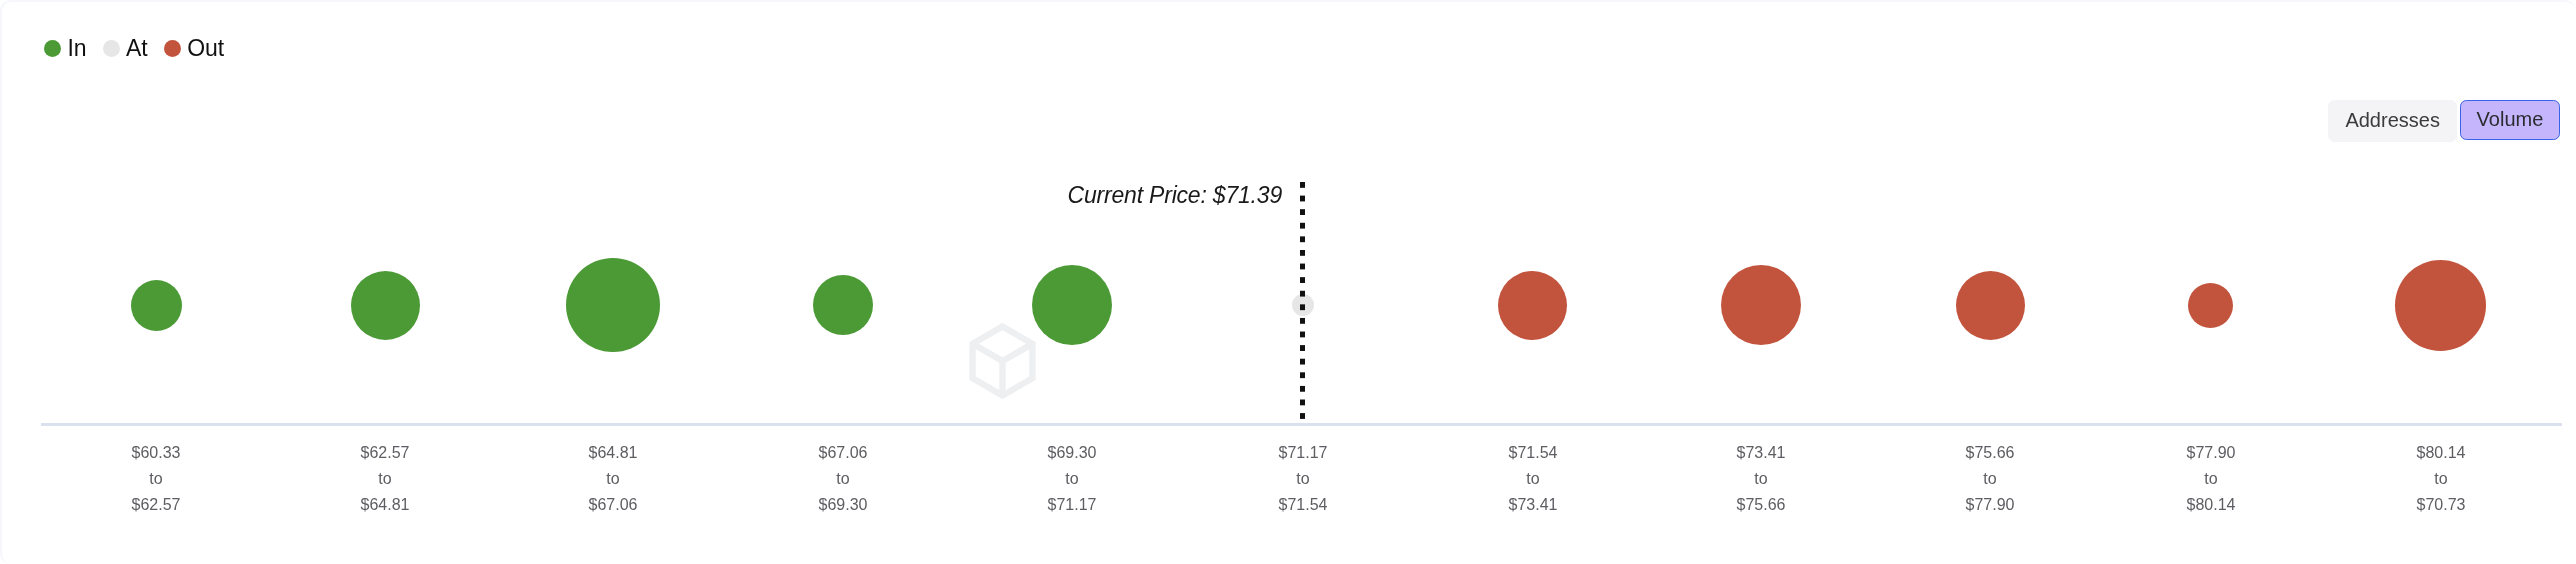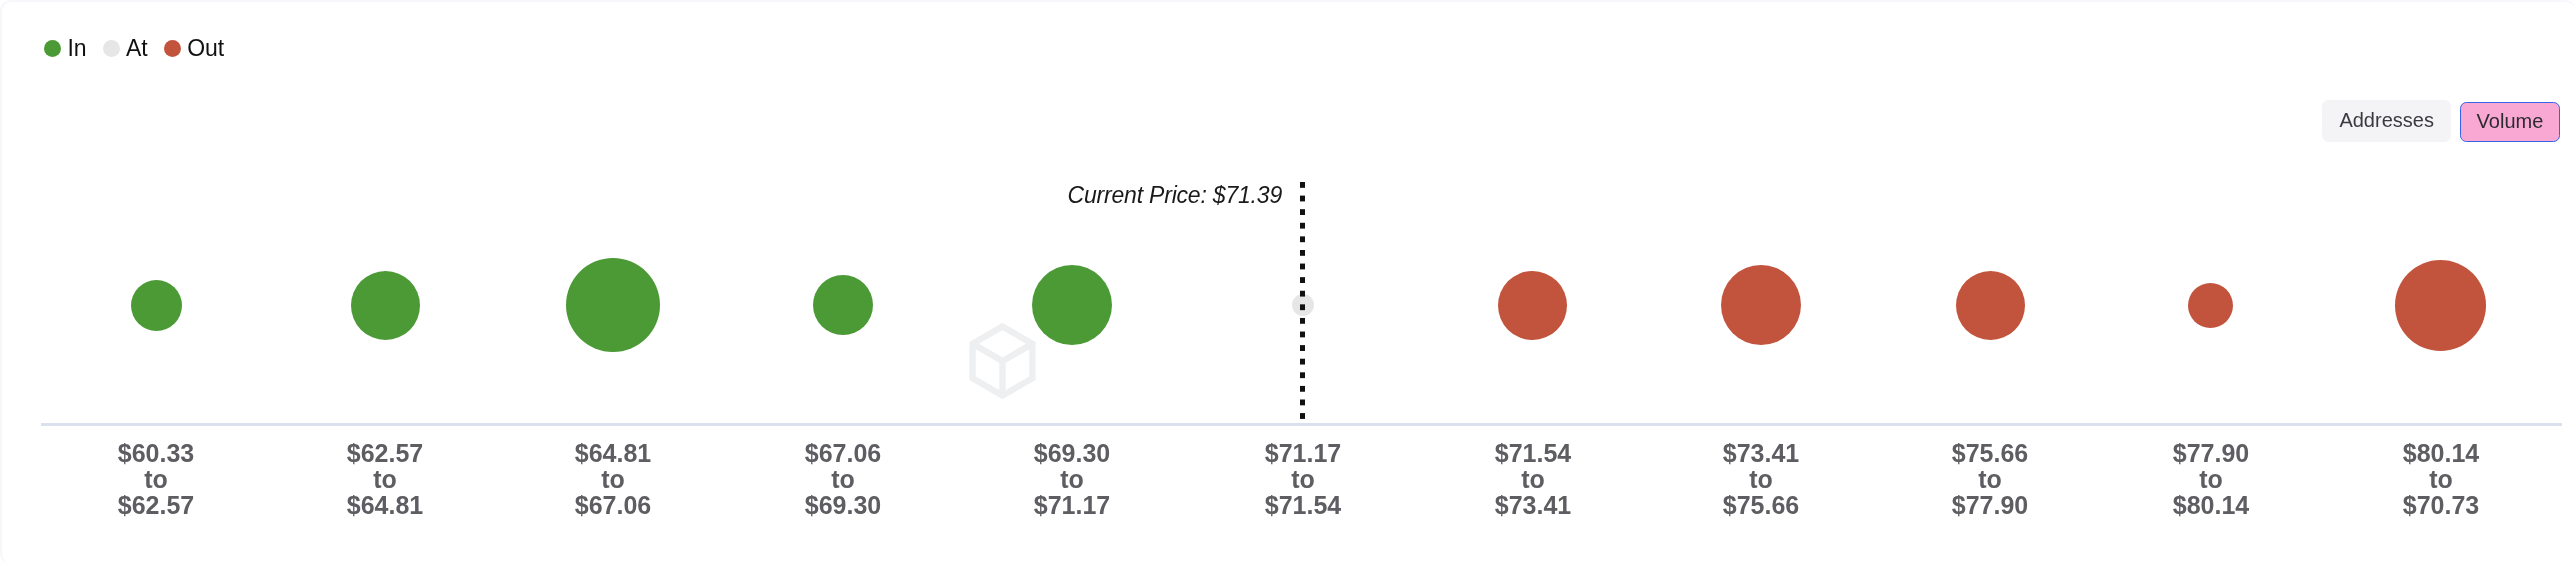--- a/index.html
+++ b/index.html
@@ -51,39 +51,39 @@
     line-height: 1;
     letter-spacing: -0.1px;
   }
 
   
   .toggle-group {
     position: absolute;
     right: 16.3px;
     top: 98px;
     display: flex;
-    align-items: flex-end;
-    gap: 9px;
+    align-items: flex-start;
+    gap: 3px;
   }
   .toggle-btn {
     font-family: "Liberation Sans", sans-serif;
     font-size: 20px;
     line-height: 1;
     padding: 9px 16.3px 11px;
     border-radius: 6.4px;
     cursor: pointer;
     white-space: nowrap;
   }
   .toggle-btn.inactive {
     background: #f4f4f6;
     border: 0.9px solid #f4f4f6;
     color: #3b3b3f;
   }
   .toggle-btn.active {
-    background: #f9a8d4;
+    background: #c4b5fd;
     border: 1.8px solid #3763e8;
     color: #2c2c30;
     padding: 8.2px 15.4px 10px;
   }
 
   
   .plot {
     position: absolute;
     left: 0;
     top: 0;
@@ -156,25 +156,24 @@
     position: absolute;
     left: 0;
     top: 438px;
     width: 2576px;
     height: 100px;
   }
   .xlabel {
     position: absolute;
     transform: translateX(-50%);
     text-align: center;
-    font-size: 25px;
+    font-size: 16px;
     color: #5d5d62;
     line-height: 26px;
     white-space: nowrap;
-    font-weight: bold;
   }
   .xlabel span { display: block; }
 </style>
 </head>
 <body>
 
 <div id="app">
 
   <div class="legend">
     <div class="legend-item">

